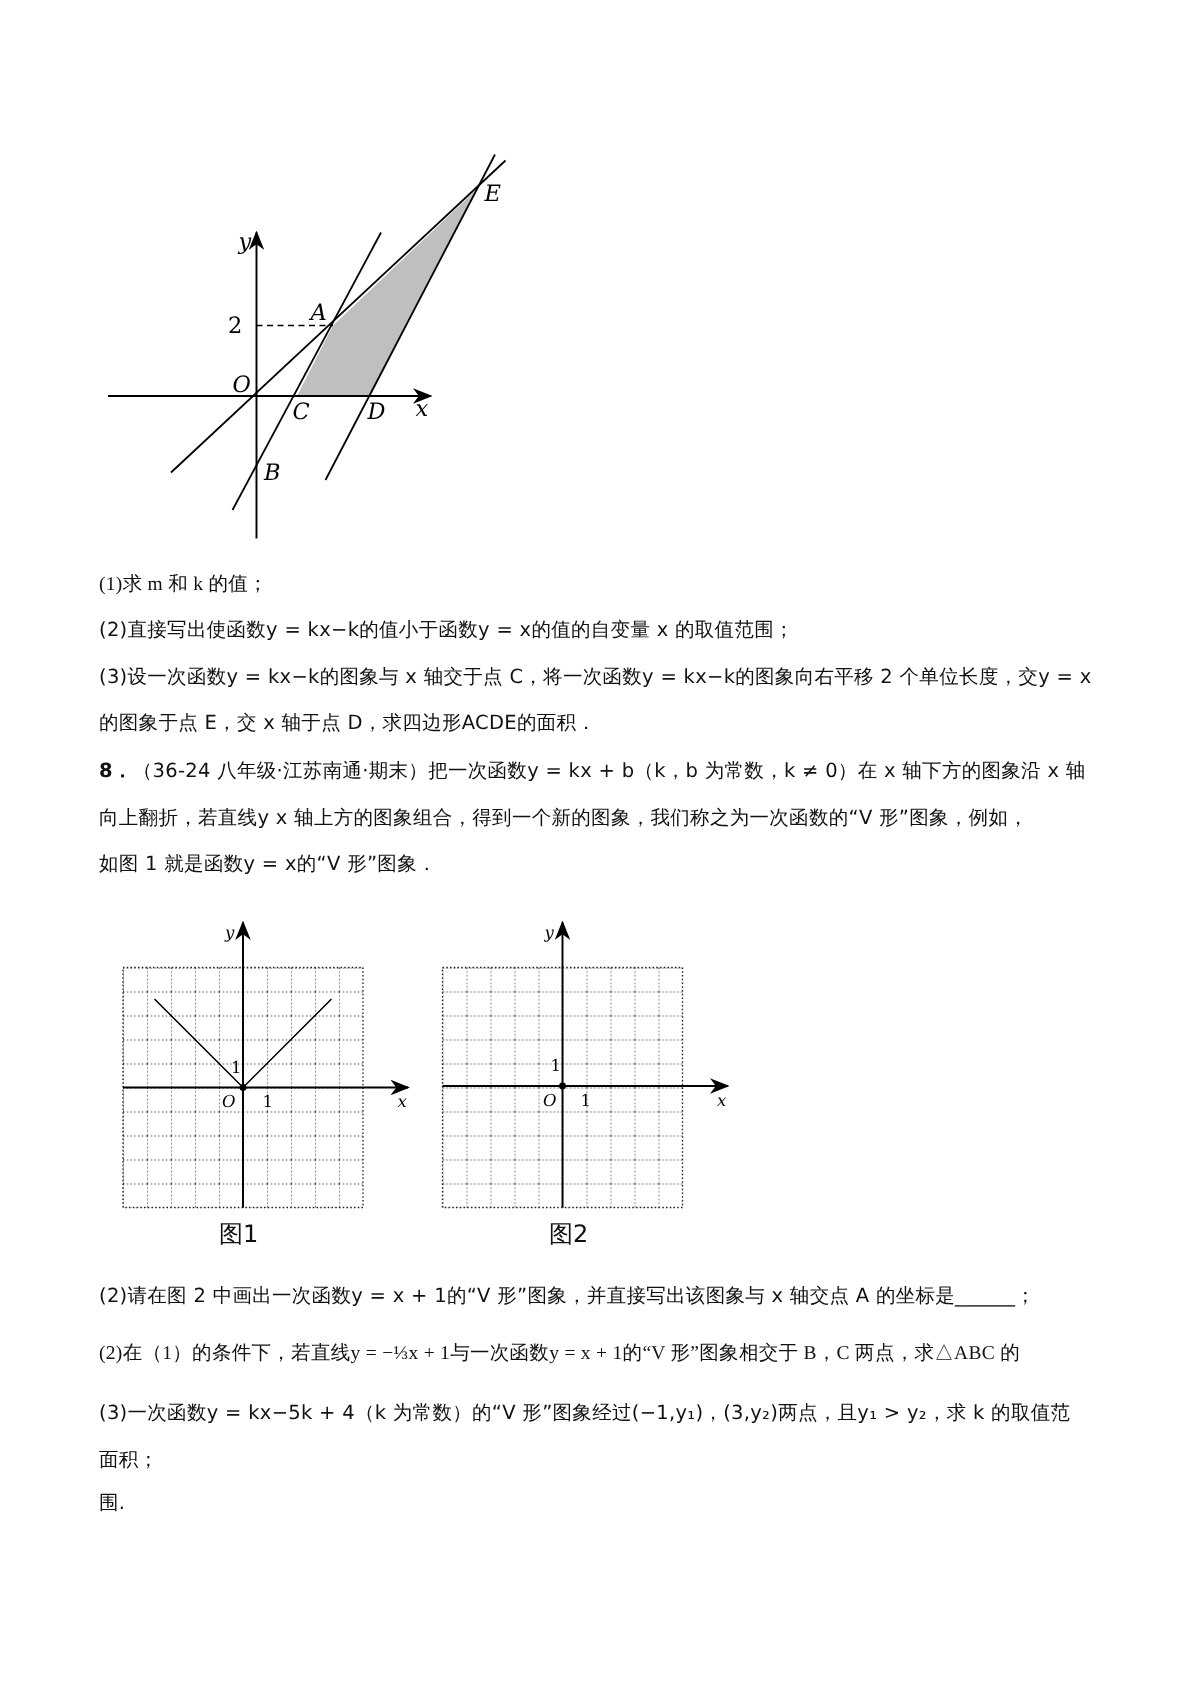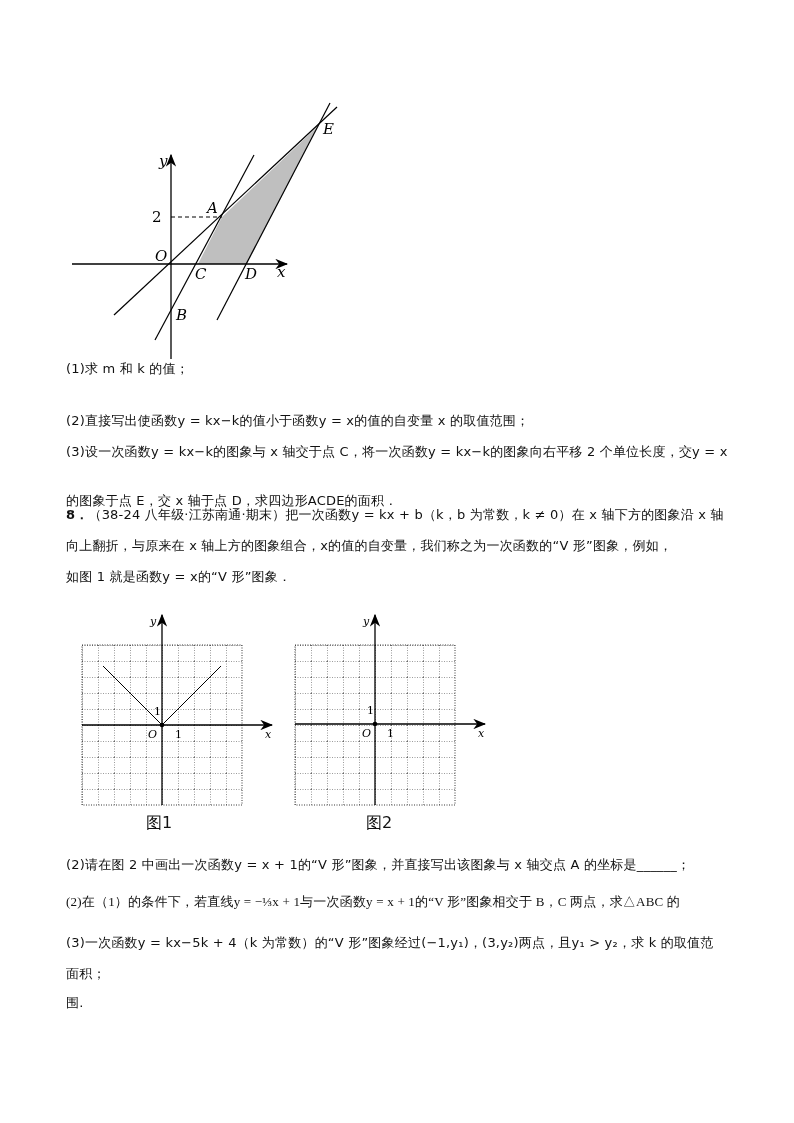--- a/index.html
+++ b/index.html
@@ -37,29 +37,29 @@
   <text x="152" y="222" font-size="15">2</text>
   <text x="207" y="213" font-size="15" font-style="italic">A</text>
   <text x="155" y="261" font-size="15" font-style="italic">O</text>
   <text x="195" y="279" font-size="15" font-style="italic">C</text>
   <text x="245" y="279" font-size="15" font-style="italic">D</text>
   <text x="277" y="277" font-size="15" font-style="italic">x</text>
   <text x="176" y="320" font-size="15" font-style="italic">B</text>
   <text x="323" y="134" font-size="15" font-style="italic">E</text>
 </svg>
 
-<div class="line" style="top:360px;">(1)求 m 和 k 的值；</div>
+<div class="line" style="top:380px;font-family:Liberation Serif, serif;">(1)求 m 和 k 的值；</div>
 <div class="line" style="top:412px;">(2)直接写出使函数y = kx−k的值小于函数y = x的值的自变量 x 的取值范围；</div>
 <div class="line" style="top:443px;">(3)设一次函数y = kx−k的图象与 x 轴交于点 C，将一次函数y = kx−k的图象向右平移 2 个单位长度，交y = x</div>
-<div class="line" style="top:474px;margin-top:18px;">的图象于点 E，交 x 轴于点 D，求四边形ACDE的面积．</div>
+<div class="line" style="top:474px;">的图象于点 E，交 x 轴于点 D，求四边形ACDE的面积．</div>
 
 <div class="line" style="top:506px;">
-  <b>8．</b><span>（38-24 八年级·江苏南通·期末）把一次函数y = kx + b（k，b 为常数，k ≠ 0）在 x 轴下方的图象沿 x 轴</span>
+  <b>8．</b><span>（36-24 八年级·江苏南通·期末）把一次函数y = kx + b（k，b 为常数，k ≠ 0）在 x 轴下方的图象沿 x 轴</span>
 </div>
-<div class="line" style="top:537px;">向上翻折，与原来在 x 轴上方的图象组合，x的值的自变量，我们称之为一次函数的“V 形”图象，例如，</div>
+<div class="line" style="top:537px;">向上翻折，若直线y x 轴上方的图象组合，得到一个新的图象，我们称之为一次函数的“V 形”图象，例如，</div>
 <div class="line" style="top:568px;">如图 1 就是函数y = x的“V 形”图象．</div>
 
 <svg class="abs" style="left:70px;top:605px;" width="215" height="205" viewBox="70 605 215 205">
   <defs>
     <marker id="arr2" markerWidth="10" markerHeight="8" refX="9" refY="4" orient="auto">
       <path d="M0,0 L10,4 L0,8 L3,4 Z" fill="#000"></path>
     </marker>
     <pattern id="grid1" x="82" y="645" width="16" height="16" patternUnits="userSpaceOnUse">
       <path d="M0,0 L16,0 M0,0 L0,16" stroke="#222" stroke-width="0.9" stroke-dasharray="1,1.5" fill="none"></path>
     </pattern>

